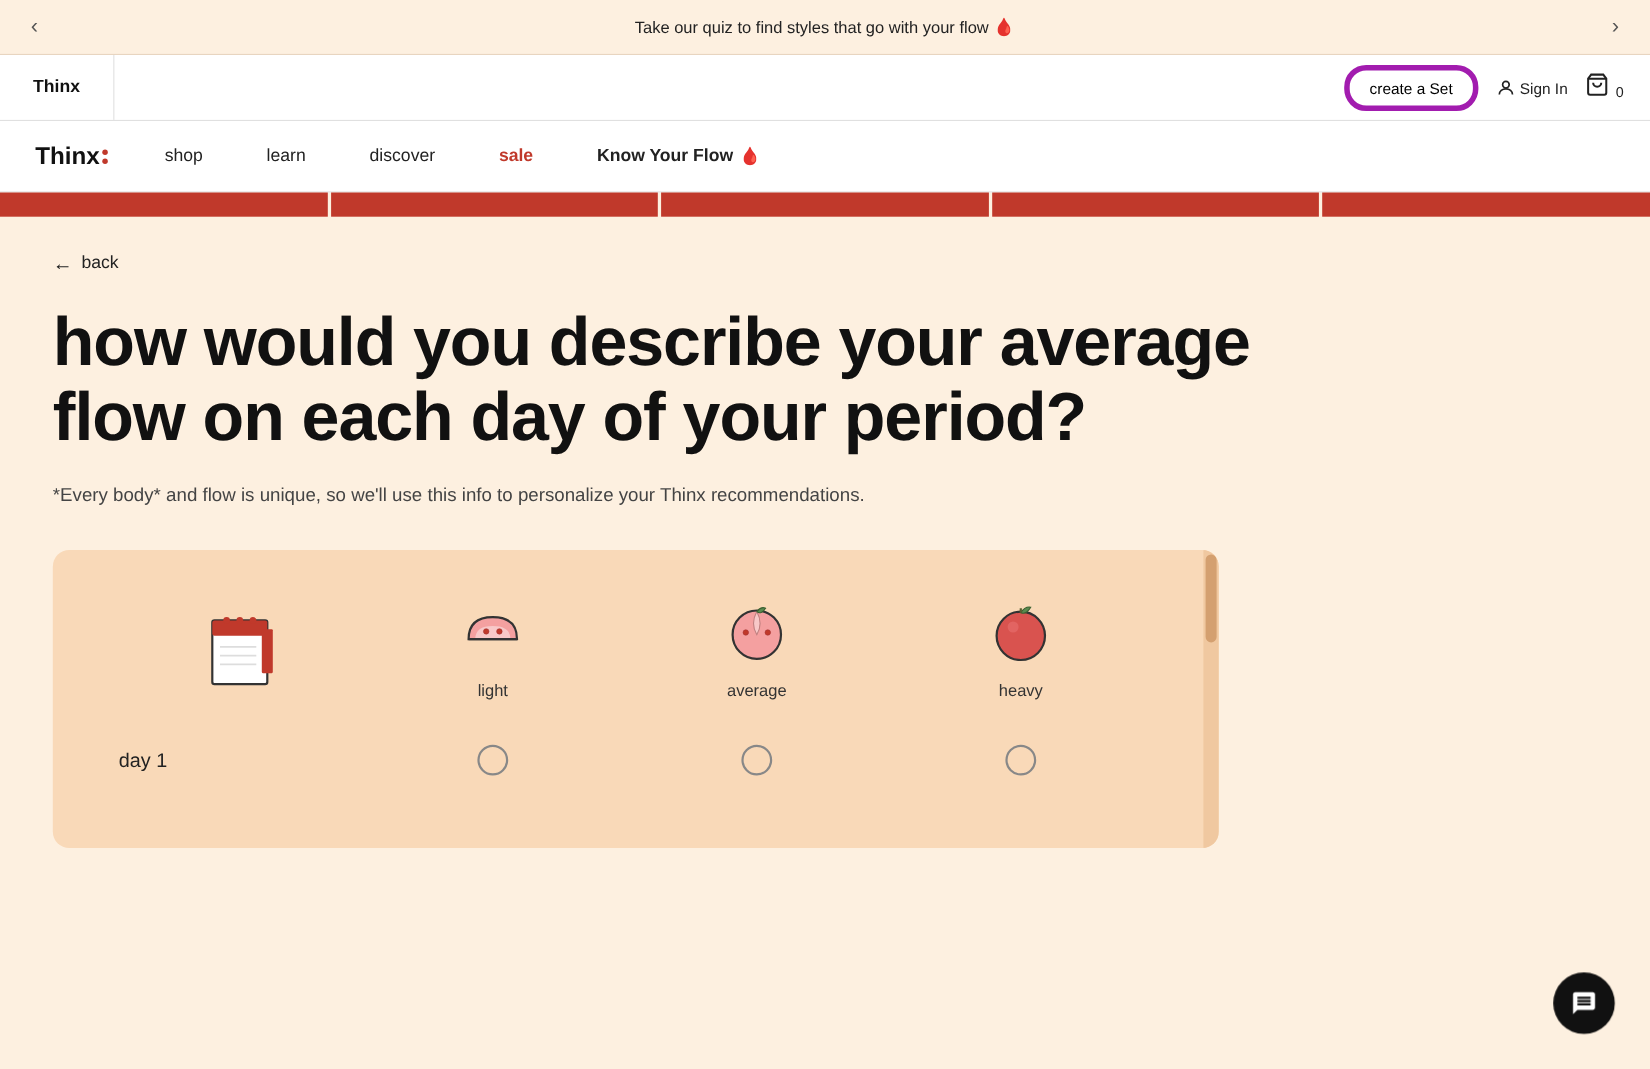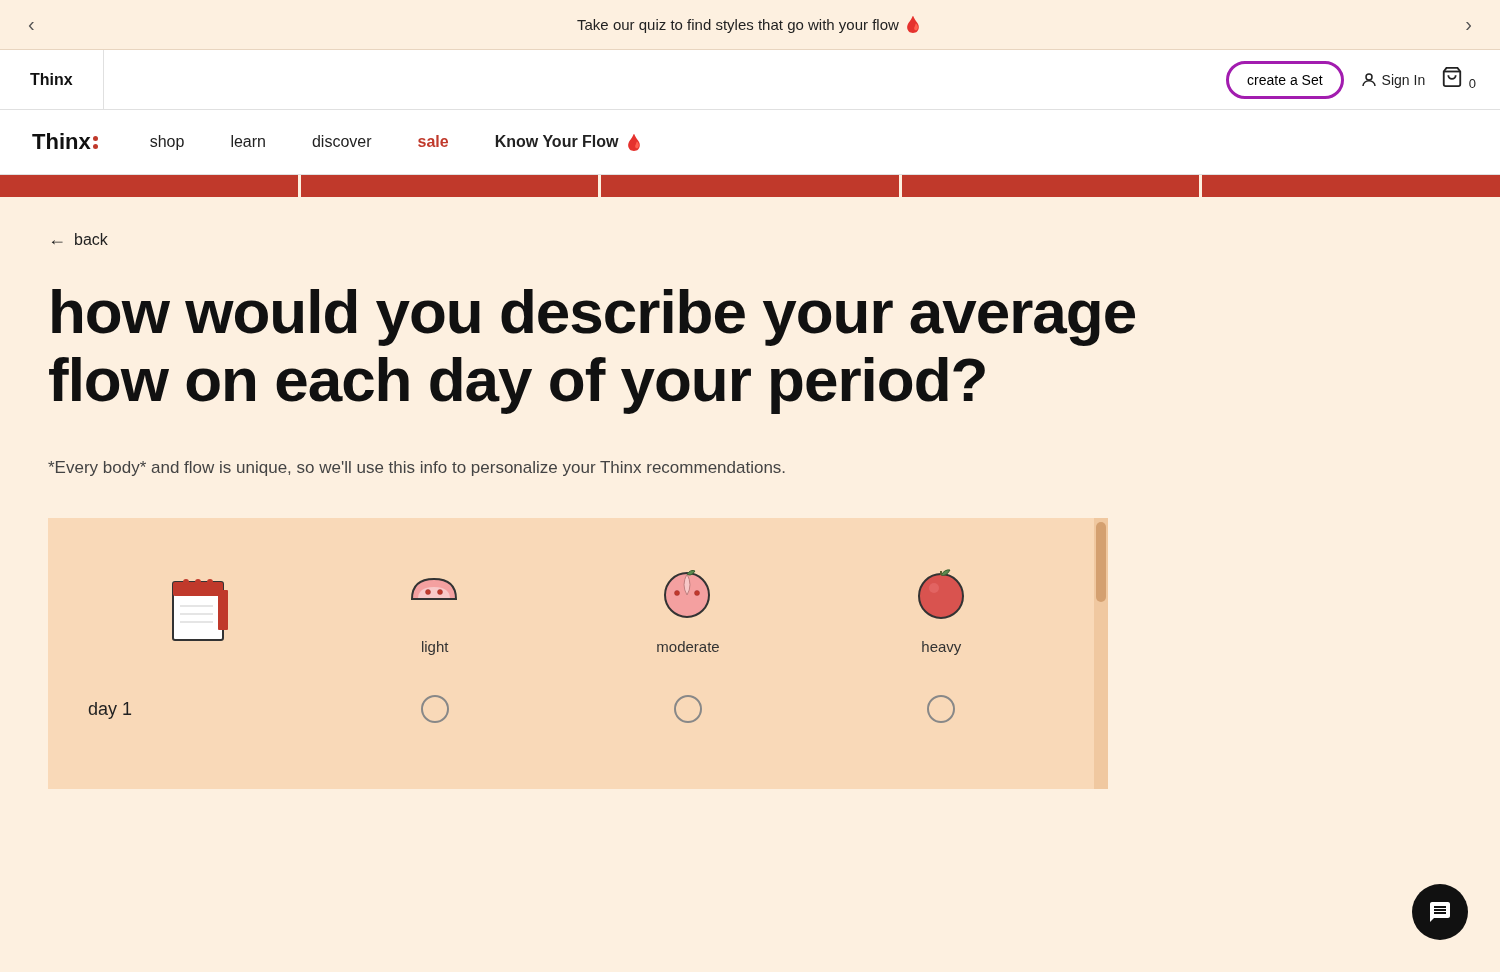--- a/index.html
+++ b/index.html
@@ -64,21 +64,21 @@
       font-size: 16px;
     }
     .brand-nav-actions {
       margin-left: auto;
       display: flex;
       align-items: center;
       gap: 16px;
       padding: 0 24px;
     }
     .create-set-btn {
-      border: 3px solid #a21caf;
+      border: 5px solid #a21caf;
       background: #fff;
       padding: 8px 18px;
       border-radius: 20px;
       font-size: 14px;
       cursor: pointer;
       white-space: nowrap;
     }
     .sign-in-btn {
       display: flex;
       align-items: center;
@@ -127,21 +127,21 @@
     .logo-colon span {
       width: 5px;
       height: 5px;
       background: #c0392b;
       border-radius: 50%;
       display: block;
     }
     .main-nav-links {
       display: flex;
       align-items: center;
-      gap: 6px;
+      gap: 18px;
     }
     .main-nav-link {
       padding: 8px 20px;
       font-size: 16px;
       color: #222;
       cursor: pointer;
       text-decoration: none;
       white-space: nowrap;
     }
     .main-nav-link.sale { color: #c0392b; font-weight: 600; }
@@ -184,36 +184,36 @@
       width: fit-content;
     }
     .back-arrow { font-size: 18px; }
 
     .quiz-title {
       font-size: 62px;
       font-weight: 900;
       color: #111;
       line-height: 1.1;
       max-width: 1100px;
-      margin-bottom: 44px;
+      margin-bottom: 26px;
       letter-spacing: -1px;
     }
 
     .quiz-subtitle {
       font-size: 17px;
       color: #444;
       margin-bottom: 40px;
       max-width: 800px;
     }
 
     
     .flow-card {
       background: #f9d9b8;
-      border-radius: 0;
-      padding: 40px 40px 50px;
+      border-radius: 15px;
+      padding: 40px 60px 50px;
       max-width: 1060px;
       position: relative;
       overflow: hidden;
     }
     .scrollbar-track {
       position: absolute;
       right: 0;
       top: 0;
       bottom: 0;
       width: 14px;
@@ -452,21 +452,21 @@
             <circle cx="32" cy="34" r="22" fill="#f4a0a0" stroke="#333" stroke-width="2"></circle>
 
             <path d="M32 13 Q38 24 32 34 Q26 24 32 13" fill="#f8c8c8" stroke="#c08080" stroke-width="1"></path>
 
             <circle cx="22" cy="32" r="2.5" fill="#c0392b" stroke="#a03030" stroke-width="0.5"></circle>
             <circle cx="42" cy="32" r="2.5" fill="#c0392b" stroke="#a03030" stroke-width="0.5"></circle>
 
             <path d="M32 13 Q36 8 40 10 Q36 16 32 13Z" fill="#5a8a50" stroke="#3a6030" stroke-width="1"></path>
           </svg>
         </div>
-        <span class="flow-icon-label">moderate</span>
+        <span class="flow-icon-label">average</span>
       </div>
 
       <div class="flow-icon-col">
         <div class="icon-container">
 
           <svg width="65" height="65" viewBox="0 0 65 65">
 
             <circle cx="32" cy="35" r="22" fill="#d9534f" stroke="#333" stroke-width="2"></circle>
 
             <circle cx="25" cy="27" r="5" fill="#e87070" opacity="0.6"></circle>

